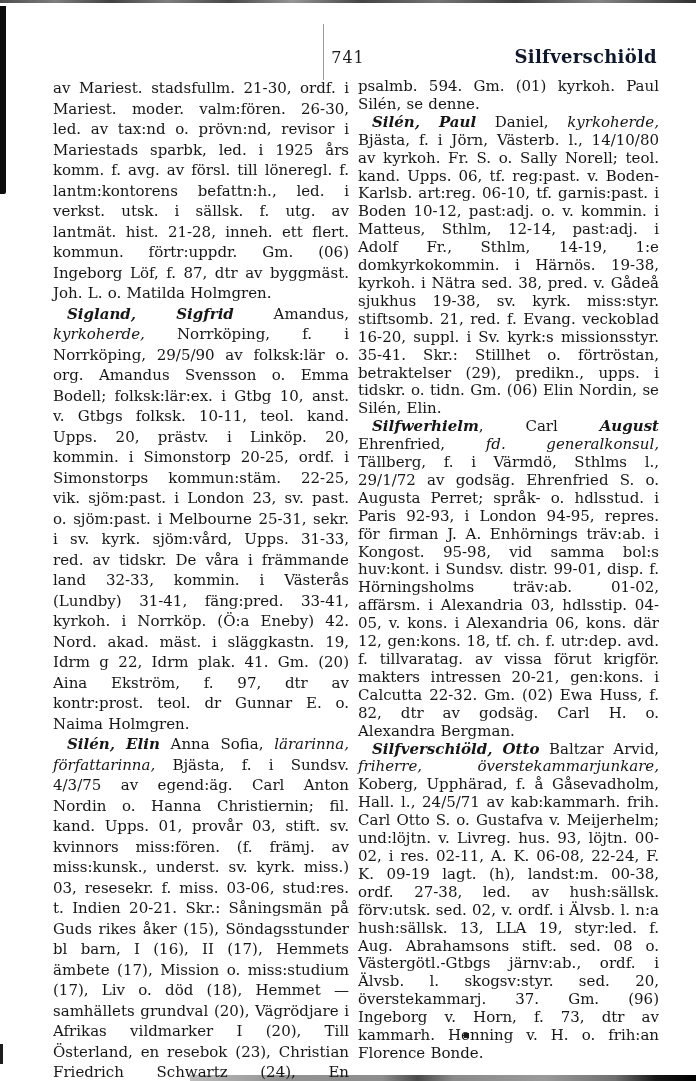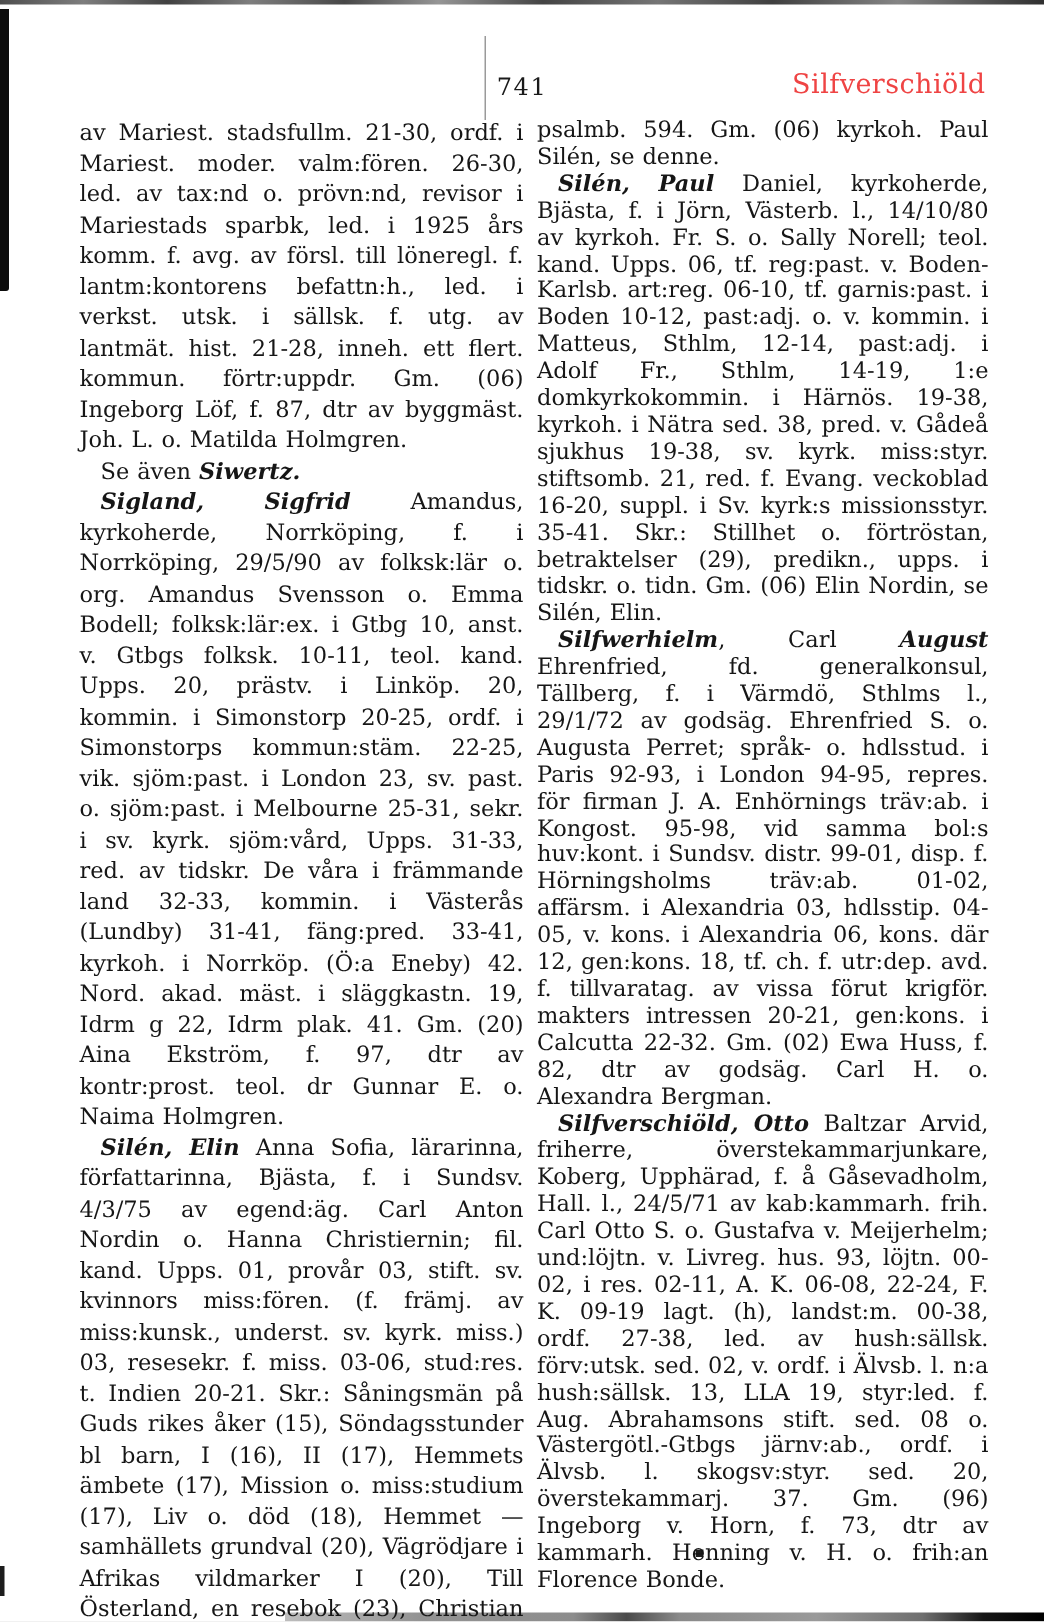--- a/index.html
+++ b/index.html
@@ -15,38 +15,38 @@
   }
 
   
   .header { position: absolute; top: 46px; left: 0; right: 0; height: 24px; }
   .pageno {
     position: absolute; left: 50%; transform: translateX(-50%);
     top: 2px; font-size: 16px; letter-spacing: 1px; color: #1a1a1a; text-align: center;
   }
   .runhead {
     position: absolute; right: 39px; top: 0;
-    font-size: 18px; font-weight: 400; letter-spacing: 0.3px; color: #ef4444;
+    font-size: 18px; font-weight: 700; letter-spacing: 0.3px; color: #0f172a;
   }
 
   
   .col {
     position: absolute; top: 78px;
     text-align: justify;
     font-size: 15px;
     word-spacing: 0.5px;
   }
   .col-left  { left: 53px;  width: 296px; line-height: 20.5px; }
   .col-right { left: 358px; width: 301px; line-height: 17.9px; }
 
   .col p { margin: 0; padding: 0; }
   .entry, .see-also { text-indent: 14px; }
   .col-right .see-also { margin: 3px 0 2px 0; }
   .b { font-weight: 700; font-style: italic; }
-  .i { }
+  .i { font-style: italic; }
 
   
   .artifact { position: absolute; pointer-events: none; }
   .top-edge {
     top: 0; left: 0; width: 696px; height: 3px;
     background: linear-gradient(90deg,
       #3a3a3a 0%, #6f6f6f 8%, #2c2c2c 16%, #707070 24%, #333 33%,
       #8a8a8a 42%, #2f2f2f 52%, #666 63%, #2a2a2a 74%, #777 86%, #181818 100%);
     opacity: 0.9;
   }
@@ -76,25 +76,24 @@
   <div class="artifact speck"></div>
   <div class="artifact bottom-strip"></div>
 
   <div class="header">
     <span class="pageno">741</span>
     <span class="runhead">Silfverschiöld</span>
   </div>
 
   <div class="col col-left">
     <p class="cont"><span>av Mariest. stadsfullm. 21-30, ordf. i Mariest. moder. valm:fören. 26-30, led. av tax:nd o. prövn:nd, revisor i Mariestads sparbk, led. i 1925 års komm. f. avg. av försl. till löneregl. f. lantm:kontorens befattn:h., led. i verkst. utsk. i sällsk. f. utg. av lantmät. hist. 21-28, inneh. ett flert. kommun. förtr:uppdr. Gm. (06) Ingeborg Löf, f. 87, dtr av byggmäst. Joh. L. o. Matilda Holmgren.</span></p>
-    <p class="see-also"><span>Se även </span><span class="b">Siwertz.</span></p>
     <p class="entry"><span class="b">Sigland, Sigfrid</span><span> Amandus, </span><span class="i">kyrkoherde,</span><span> Norrköping, f. i Norrköping, 29/5/90 av folksk:lär o. org. Amandus Svensson o. Emma Bodell; folksk:lär:ex. i Gtbg 10, anst. v. Gtbgs folksk. 10-11, teol. kand. Upps. 20, prästv. i Linköp. 20, kommin. i Simonstorp 20-25, ordf. i Simonstorps kommun:stäm. 22-25, vik. sjöm:past. i London 23, sv. past. o. sjöm:past. i Melbourne 25-31, sekr. i sv. kyrk. sjöm:vård, Upps. 31-33, red. av tidskr. De våra i främmande land 32-33, kommin. i Västerås (Lundby) 31-41, fäng:pred. 33-41, kyrkoh. i Norrköp. (Ö:a Eneby) 42. Nord. akad. mäst. i släggkastn. 19, Idrm g 22, Idrm plak. 41. Gm. (20) Aina Ekström, f. 97, dtr av kontr:prost. teol. dr Gunnar E. o. Naima Holmgren.</span></p>
     <p class="entry"><span class="b">Silén, Elin</span><span> Anna Sofia, </span><span class="i">lärarinna, författarinna,</span><span> Bjästa, f. i Sundsv. 4/3/75 av egend:äg. Carl Anton Nordin o. Hanna Christiernin; fil. kand. Upps. 01, provår 03, stift. sv. kvinnors miss:fören. (f. främj. av miss:kunsk., underst. sv. kyrk. miss.) 03, resesekr. f. miss. 03-06, stud:res. t. Indien 20-21. Skr.: Såningsmän på Guds rikes åker (15), Söndagsstunder bl barn, I (16), II (17), Hemmets ämbete (17), Mission o. miss:studium (17), Liv o. död (18), Hemmet — samhällets grundval (20), Vägrödjare i Afrikas vildmarker I (20), Till Österland, en resebok (23), Christian Friedrich Schwartz (24), En banbrytare för kristen odling. Alexander Duff (26), Jakobs brev (29), Evangelium enligt Matteus (32), William Carey (34), Mor o. barn (35), Det första vägstycket (36), Carl Jacob Sandegren (41), övers., förf. en serie reseskildr. fr. Indien samt ett flert. upps., levnadsteckn., dikter o. berätt. i tidn. o. tidskr., Sv.</span></p>
   </div>
 
   <div class="col col-right">
-    <p class="cont"><span>psalmb. 594. Gm. (06) kyrkoh. Paul Silén, se denne.</span></p>
+    <p class="cont"><span>psalmb. 594. Gm. (01) kyrkoh. Paul Silén, se denne.</span></p>
     <p class="entry"><span class="b">Silén, Paul</span><span> Daniel, </span><span class="i">kyrkoherde,</span><span> Bjästa, f. i Jörn, Västerb. l., 14/10/80 av kyrkoh. Fr. S. o. Sally Norell; teol. kand. Upps. 06, tf. reg:past. v. Boden-Karlsb. art:reg. 06-10, tf. garnis:past. i Boden 10-12, past:adj. o. v. kommin. i Matteus, Sthlm, 12-14, past:adj. i Adolf Fr., Sthlm, 14-19, 1:e domkyrkokommin. i Härnös. 19-38, kyrkoh. i Nätra sed. 38, pred. v. Gådeå sjukhus 19-38, sv. kyrk. miss:styr. stiftsomb. 21, red. f. Evang. veckoblad 16-20, suppl. i Sv. kyrk:s missionsstyr. 35-41. Skr.: Stillhet o. förtröstan, betraktelser (29), predikn., upps. i tidskr. o. tidn. Gm. (06) Elin Nordin, se Silén, Elin.</span></p>
     <p class="entry"><span class="b">Silfwerhielm</span><span>, Carl </span><span class="b">August</span><span> Ehrenfried, </span><span class="i">fd. generalkonsul,</span><span> Tällberg, f. i Värmdö, Sthlms l., 29/1/72 av godsäg. Ehrenfried S. o. Augusta Perret; språk- o. hdlsstud. i Paris 92-93, i London 94-95, repres. för firman J. A. Enhörnings träv:ab. i Kongost. 95-98, vid samma bol:s huv:kont. i Sundsv. distr. 99-01, disp. f. Hörningsholms träv:ab. 01-02, affärsm. i Alexandria 03, hdlsstip. 04-05, v. kons. i Alexandria 06, kons. där 12, gen:kons. 18, tf. ch. f. utr:dep. avd. f. tillvaratag. av vissa förut krigför. makters intressen 20-21, gen:kons. i Calcutta 22-32. Gm. (02) Ewa Huss, f. 82, dtr av godsäg. Carl H. o. Alexandra Bergman.</span></p>
     <p class="entry"><span class="b">Silfverschiöld, Otto</span><span> Baltzar Arvid, </span><span class="i">friherre, överstekammarjunkare,</span><span> Koberg, Upphärad, f. å Gåsevadholm, Hall. l., 24/5/71 av kab:kammarh. frih. Carl Otto S. o. Gustafva v. Meijerhelm; und:löjtn. v. Livreg. hus. 93, löjtn. 00-02, i res. 02-11, A. K. 06-08, 22-24, F. K. 09-19 lagt. (h), landst:m. 00-38, ordf. 27-38, led. av hush:sällsk. förv:utsk. sed. 02, v. ordf. i Älvsb. l. n:a hush:sällsk. 13, LLA 19, styr:led. f. Aug. Abrahamsons stift. sed. 08 o. Västergötl.-Gtbgs järnv:ab., ordf. i Älvsb. l. skogsv:styr. sed. 20, överstekammarj. 37. Gm. (96) Ingeborg v. Horn, f. 73, dtr av kammarh. Henning v. H. o. frih:an Florence Bonde.</span></p>
   </div>
 
 </div>
 
 </body></html>

